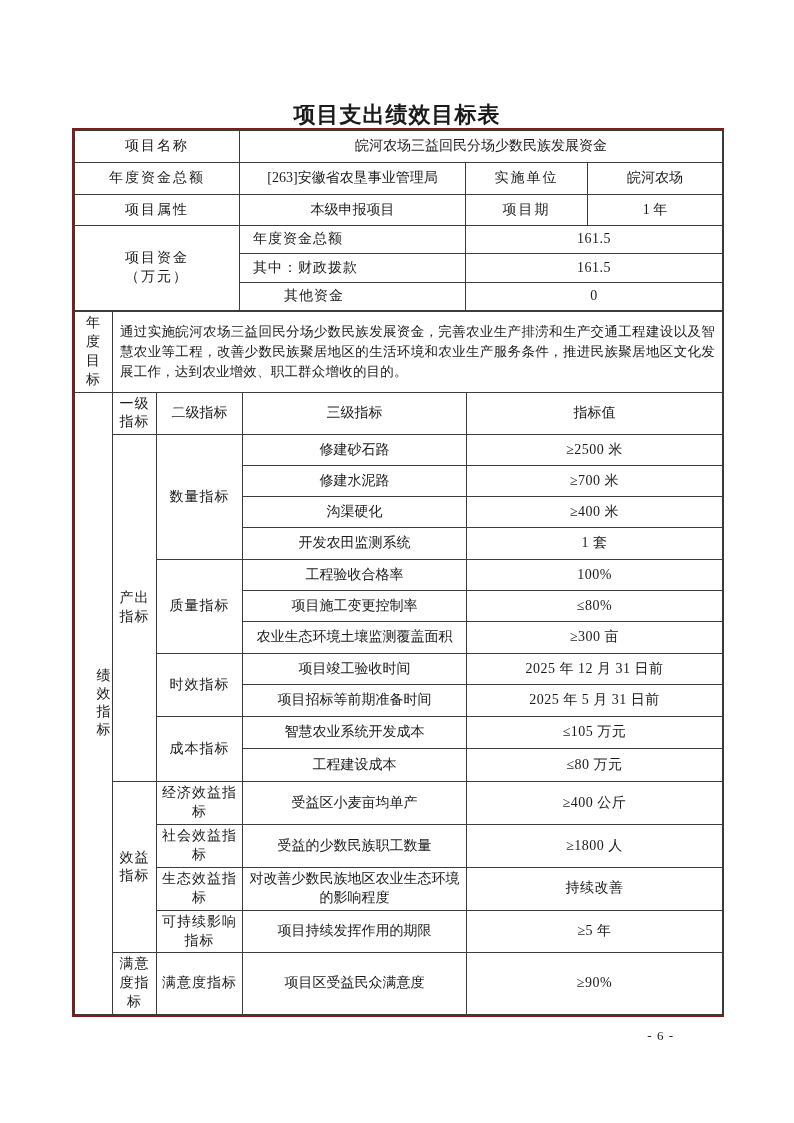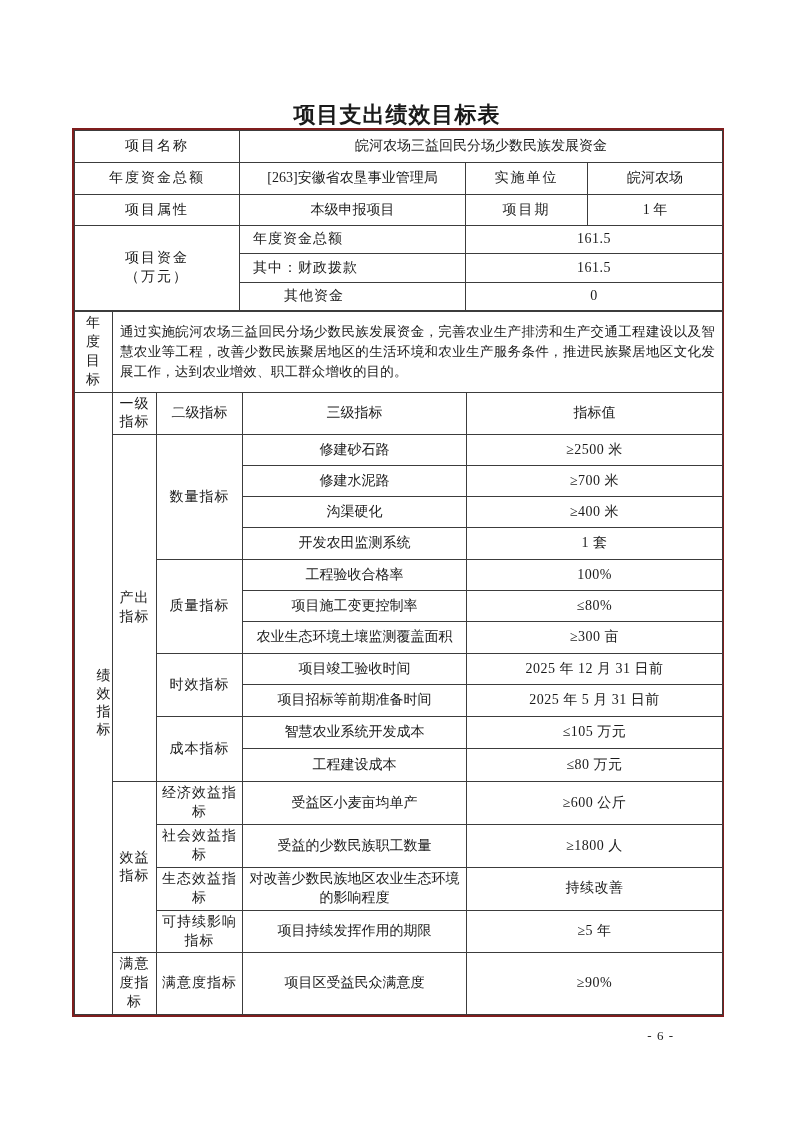--- a/index.html
+++ b/index.html
@@ -201,21 +201,21 @@
         <td class="val">≤105 万元</td>
       </tr>
       <tr style="height:33px">
         <td class="l3">工程建设成本</td>
         <td class="val">≤80 万元</td>
       </tr>
       <tr style="height:38px">
         <td rowspan="4" class="wrap2">效益指标</td>
         <td class="wrap2">经济效益指标</td>
         <td class="l3">受益区小麦亩均单产</td>
-        <td class="val">≥600 公斤</td>
+        <td class="val">≥400 公斤</td>
       </tr>
       <tr style="height:36px">
         <td class="wrap2">社会效益指标</td>
         <td class="l3">受益的少数民族职工数量</td>
         <td class="val">≥1800 人</td>
       </tr>
       <tr style="height:39px">
         <td class="wrap2">生态效益指标</td>
         <td class="l3">对改善少数民族地区农业生态环境的影响程度</td>
         <td class="val">持续改善</td>

